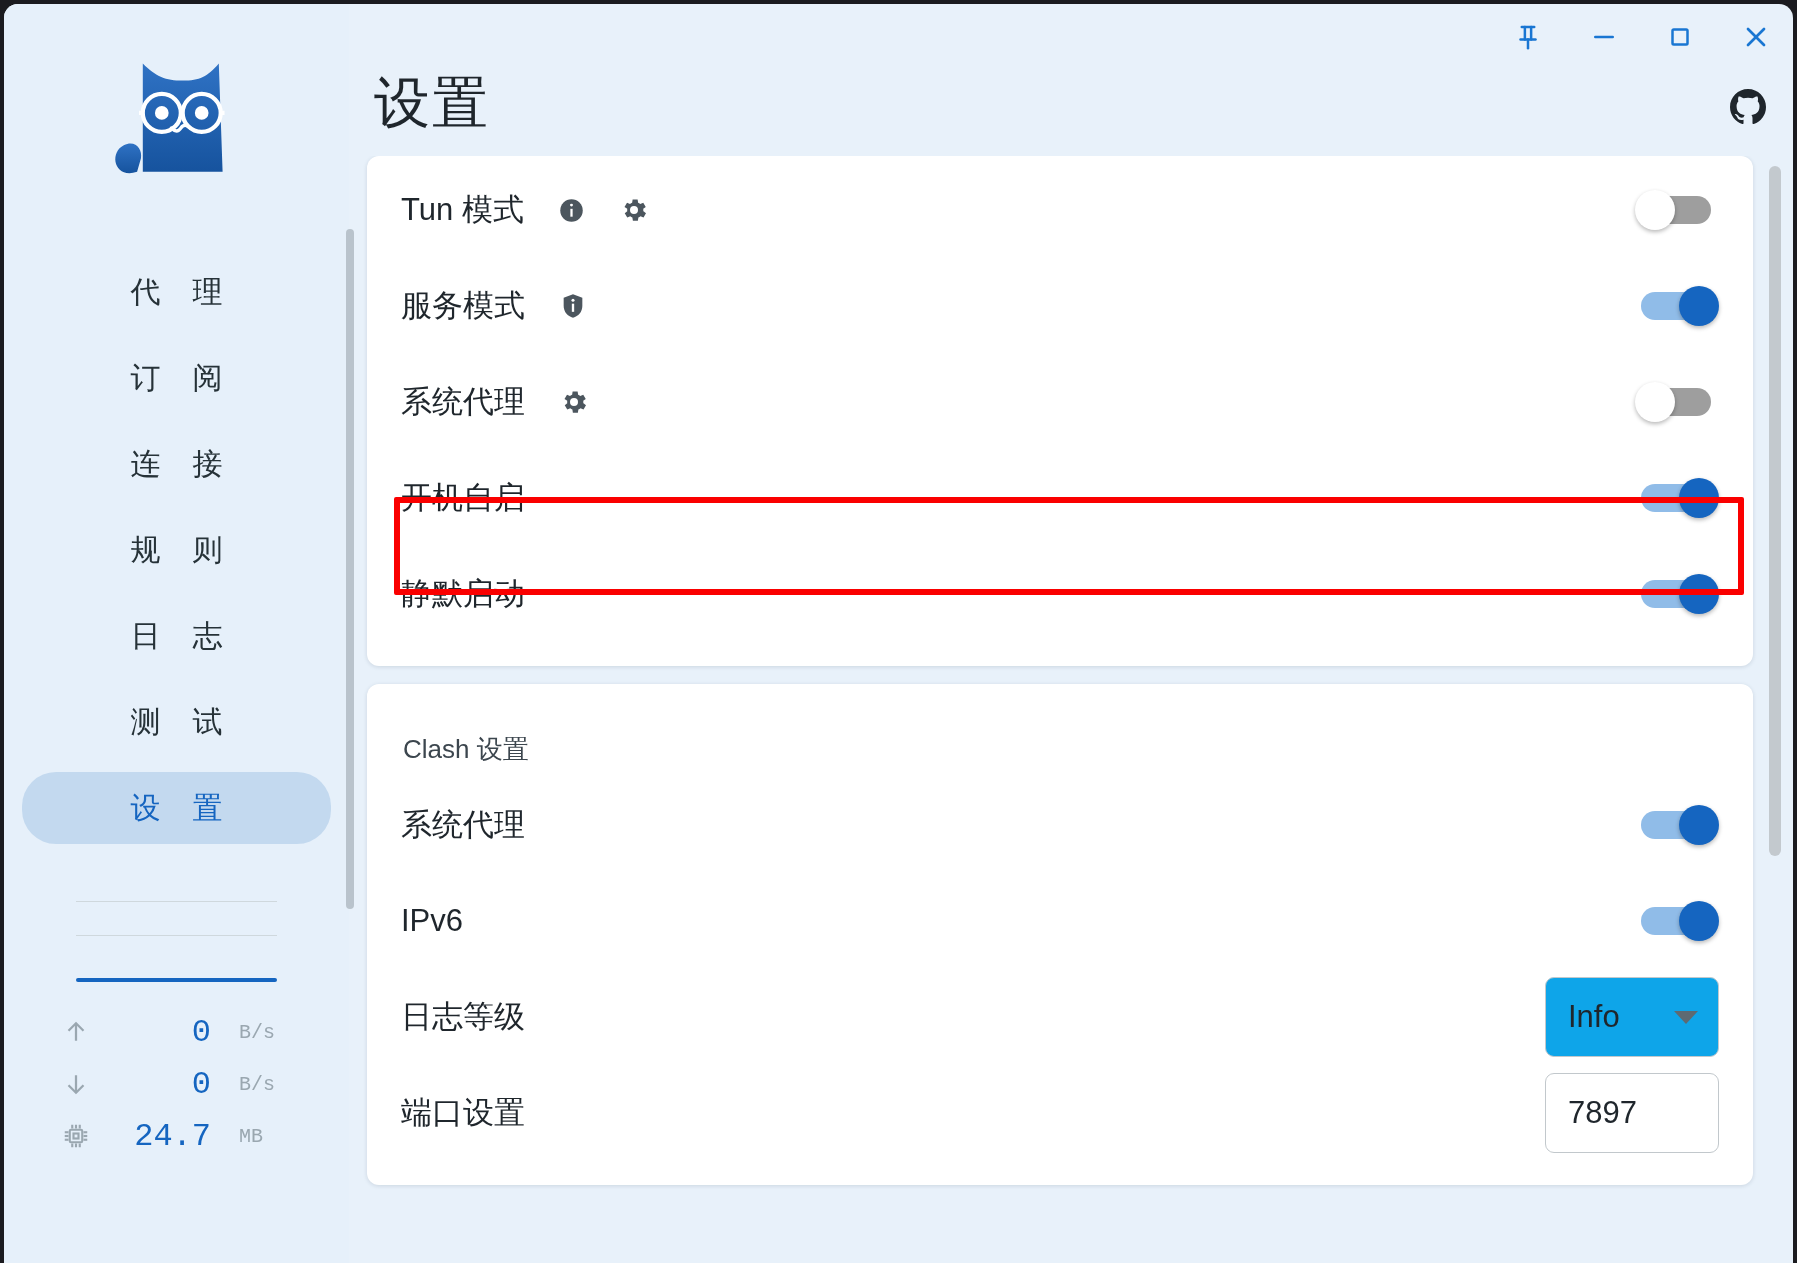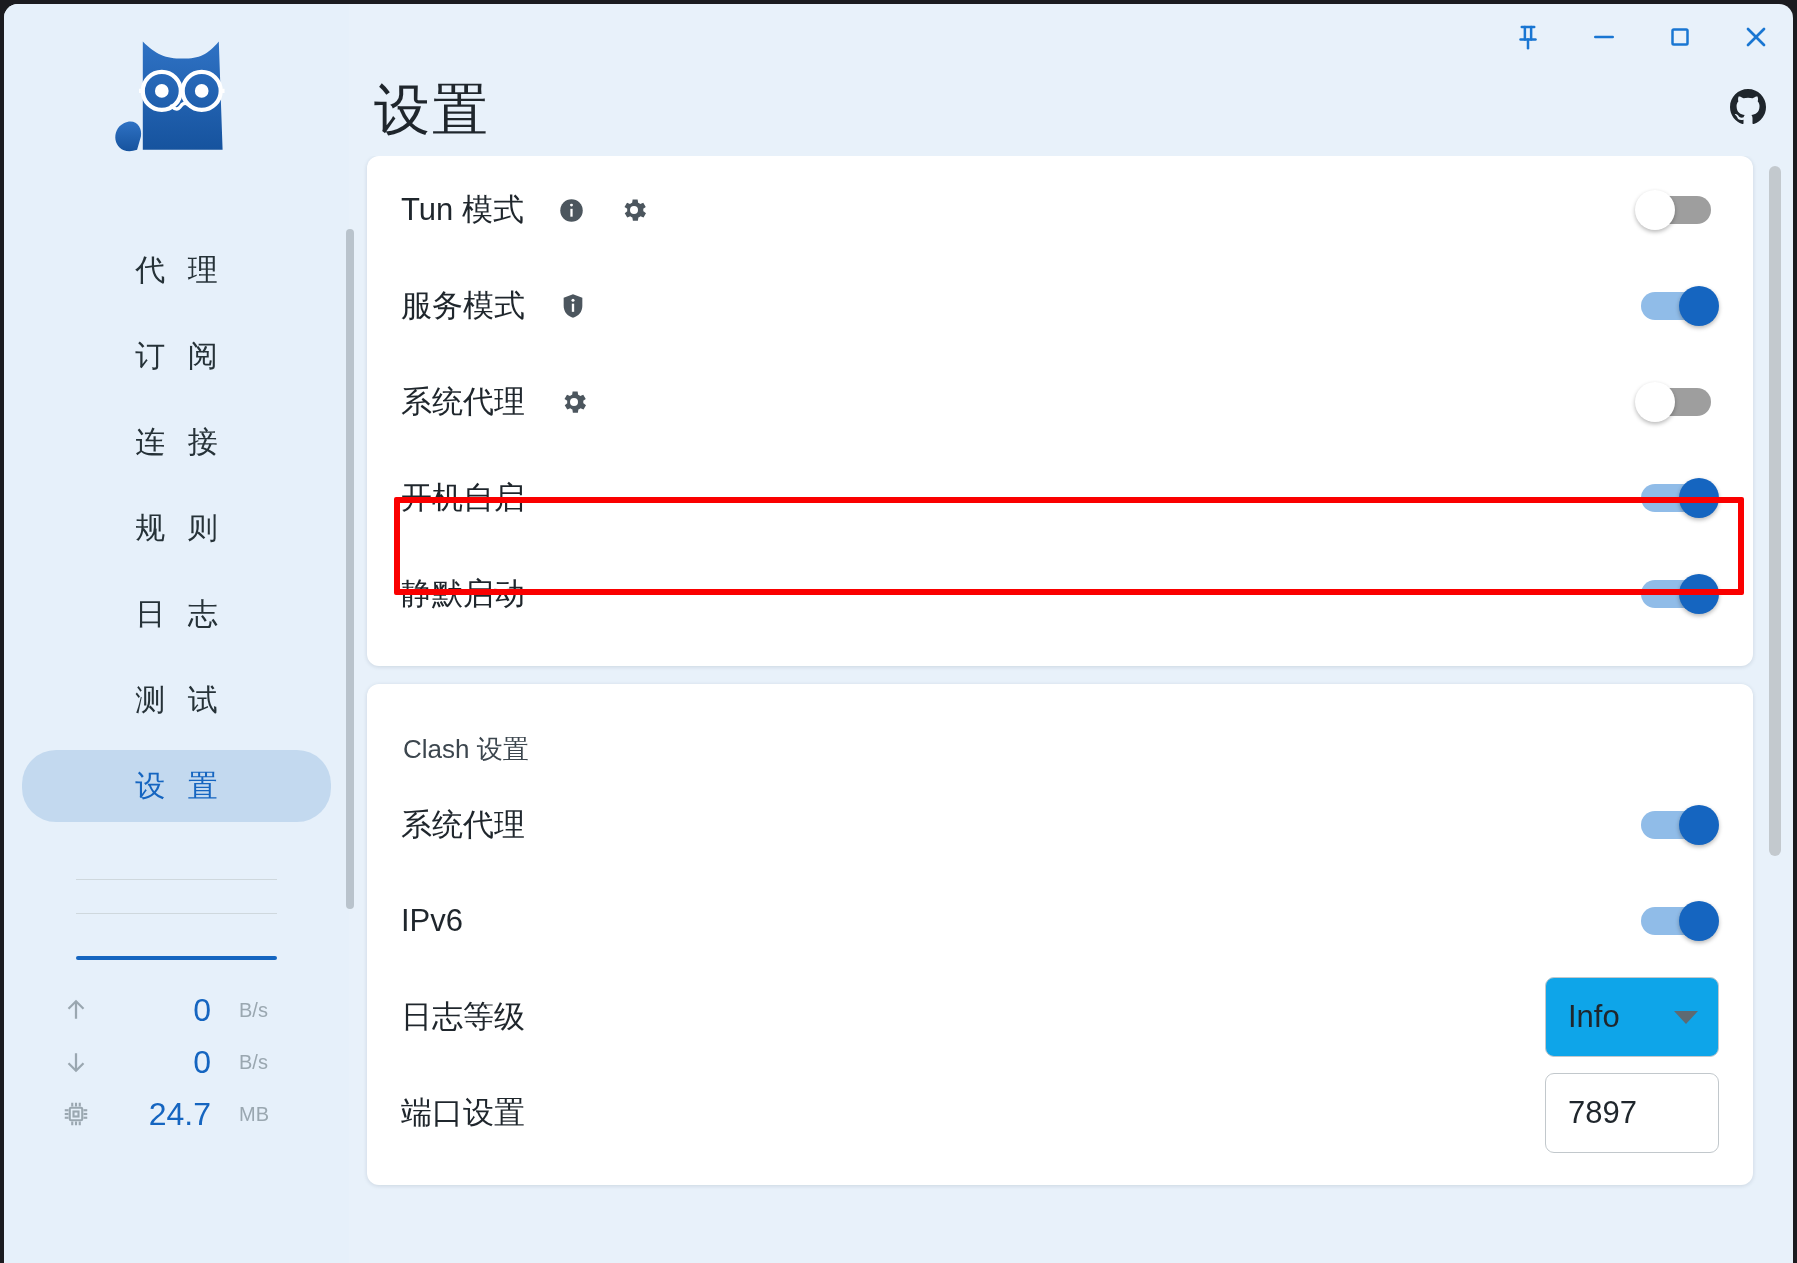--- a/index.html
+++ b/index.html
@@ -21,21 +21,22 @@
 
   
   .sidebar {
     width: 345px;
     flex: 0 0 345px;
     background: #e6f0fa;
     position: relative;
     display: flex;
     flex-direction: column;
     align-items: center;
-    padding-top: 4px;
+    padding-top: 26px;
+    font-family: Liberation Mono, monospace;
   }
   .logo {
     width: 200px; height: 200px;
     display: flex; align-items: center; justify-content: center;
     margin-bottom: 26px;
   }
   .nav { width: 100%; padding: 0 18px; }
   .nav-item {
     height: 72px;
     display: flex; align-items: center; justify-content: center;
@@ -96,21 +97,21 @@
   }
   .topbar {
     height: 152px;
     display: flex;
     align-items: flex-start;
     position: relative;
     flex: 0 0 152px;
   }
   .page-title {
     position: absolute;
-    left: 25px; top: 69px;
+    left: 25px; top: 62px;
     font-size: 56px;
     font-weight: 400;
     color: #1f262c;
     letter-spacing: 2px;
   }
   .winctl {
     position: absolute;
     right: 16px; top: 12px;
     display: flex; align-items: center; gap: 34px;
   }

